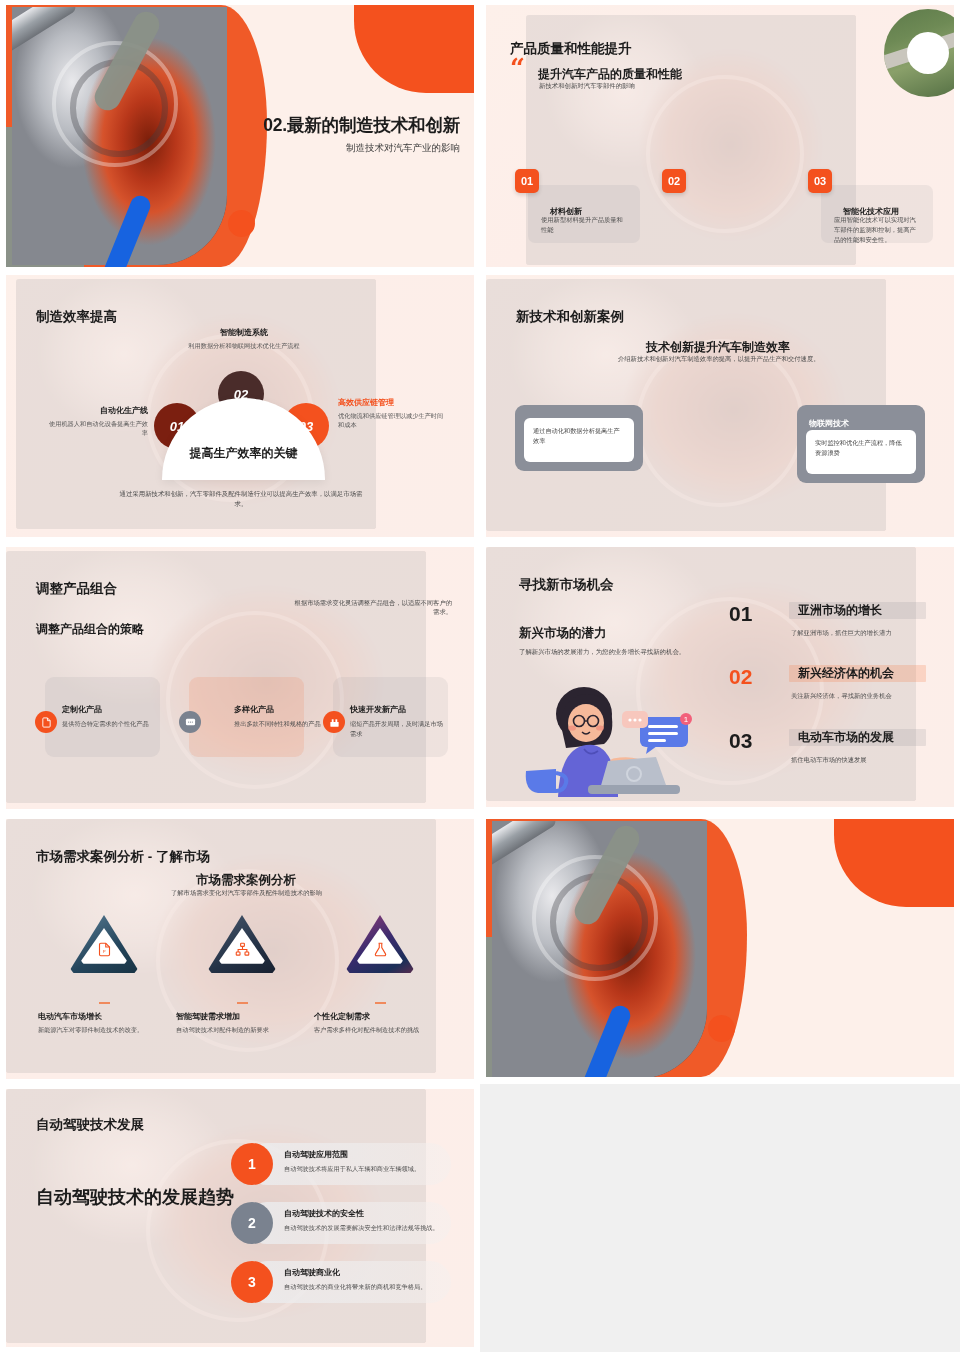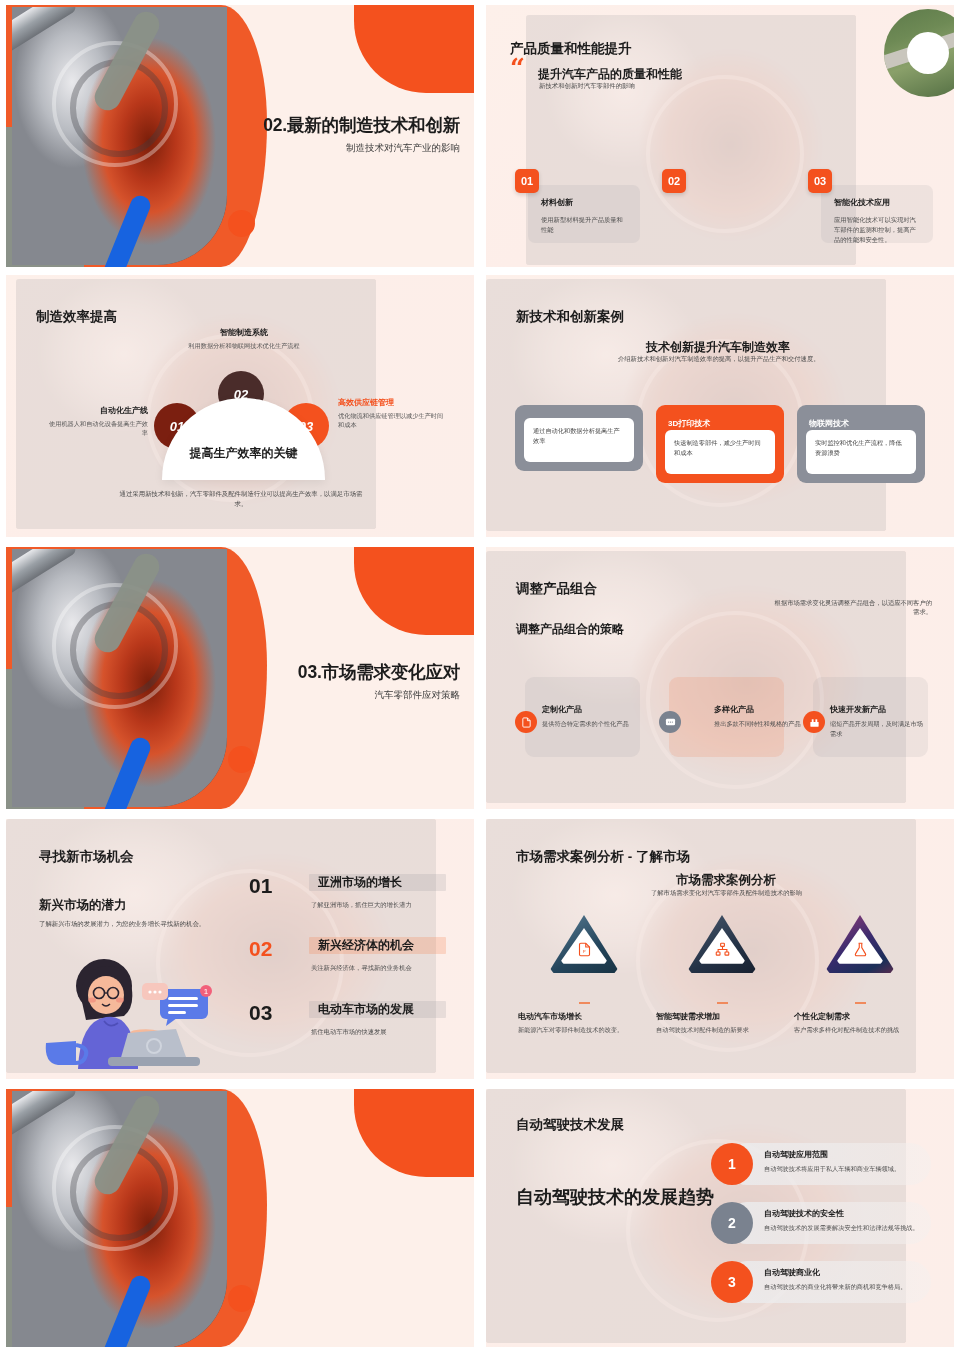--- a/index.html
+++ b/index.html
@@ -41,21 +41,21 @@
   
   .ghost{position:absolute;opacity:.16;filter:grayscale(.55) contrast(.85);}
   .s-title{position:absolute;font-weight:bold;color:#1c1c1c;}
   .s-sub{position:absolute;font-weight:bold;color:#1c1c1c;}
   .s-desc{position:absolute;color:#4a4a4a;line-height:1.45;}
 
   
   .quote{position:absolute;left:24px;top:54px;font-size:26px;line-height:.7;color:#f4511e;font-family:"DejaVu Serif",serif;font-weight:bold;}
   .numbox{position:absolute;width:24px;height:24px;background:#f4511e;border-radius:5px;color:#fff;font-size:11px;font-weight:bold;display:flex;align-items:center;justify-content:center;z-index:3;box-shadow:0 2px 4px rgba(0,0,0,.15);}
   .panel{position:absolute;background:rgba(150,150,155,.13);border-radius:7px;}
-  .panel h4{margin:0;font-size:8px;font-weight:bold;color:#1c1c1c;}
+  .panel h4{margin:9px;font-size:8px;font-weight:bold;color:#1c1c1c;}
   .panel p{margin:4px 0 0 0;font-size:6.3px;color:#4d4d4d;line-height:1.55;}
 
   
   .dome{position:absolute;background:#fff;border-radius:115px 115px 0 0;box-shadow:0 3px 10px rgba(0,0,0,.07);}
   .dome span{position:absolute;left:0;right:0;top:47px;text-align:center;font-size:12px;font-weight:bold;color:#1c1c1c;}
   .circ{position:absolute;border-radius:50%;display:flex;align-items:center;justify-content:center;color:#fff;font-style:italic;font-weight:bold;font-size:13px;}
   .lbl{position:absolute;}
   .lbl h5{margin:0;font-size:8px;font-weight:bold;}
   .lbl p{margin:3px 0 0 0;font-size:6.2px;color:#555;line-height:1.5;}
 
@@ -213,54 +213,27 @@
         </div>
       </div>
       <h2 class="s-title" style="left:30px;top:22px;font-size:13.5px;">新技术和创新案例</h2>
       <h3 class="s-sub" style="left:160px;top:52px;font-size:12px;">技术创新提升汽车制造效率</h3>
       <p class="s-desc" style="left:132px;top:73px;font-size:6.3px;">介绍新技术和创新对汽车制造效率的提高，以提升产品生产和交付速度。</p>
 
       <div class="card" style="left:29px;top:130px;width:128px;height:66px;background:#8b8f99;">
         <div class="ch" style="color:#ffffff;">智能制造技术</div>
         <div class="cb">通过自动化和数据分析提高生产效率</div>
       </div>
-      <div class="card" style="left:170px;top:130px;width:128px;height:78px;background:#f4511e;">
-        <div class="ch" style="color:#ffffff;">3D打印技术</div>
-        <div class="cb">快速制造零部件，减少生产时间和成本</div>
-      </div>
       <div class="card" style="left:311px;top:130px;width:128px;height:78px;background:#8b8f99;">
         <div class="ch" style="color:#ffffff;">物联网技术</div>
         <div class="cb">实时监控和优化生产流程，降低资源浪费</div>
       </div>
     </div>
   </div>
 
-  <div class="slide r3">
-    <div class="canvas">
-      <div class="cover-bg"></div>
-      <div class="cover-orange"></div>
-      <div class="cover-sage"></div>
-      <div class="cover-corner"></div>
-      <div class="cover-photo">
-        <div class="engine" style="left:-12px;top:-6px;width:240px;height:270px;">
-          <div class="body"></div>
-          <div class="ring" style="left:52px;top:40px;width:118px;height:118px;"></div>
-          <div class="ring2" style="left:70px;top:58px;width:86px;height:86px;"></div>
-          <div class="shaft" style="left:-18px;top:10px;width:96px;height:26px;"></div>
-        </div>
-      </div>
-      <div class="cover-pill"></div>
-      <div class="cover-blue"></div>
-      <div class="cover-dot" style="left:222px;top:199px;"></div>
-      <div class="cover-title" style="top:113px;">
-        <h1>03.市场需求变化应对</h1>
-        <p>汽车零部件应对策略</p>
-      </div>
-    </div>
-  </div>
 
   <div class="slide r3">
     <div class="canvas">
       <div class="ghost" style="left:0;top:4px;width:420px;height:252px;">
         <div class="engine" style="left:0;top:0;width:420px;height:252px;">
           <div class="body"></div>
           <div class="ring" style="left:160px;top:60px;width:170px;height:170px;"></div>
         </div>
       </div>
       <h2 class="s-title" style="left:30px;top:22px;font-size:13.5px;">调整产品组合</h2>

